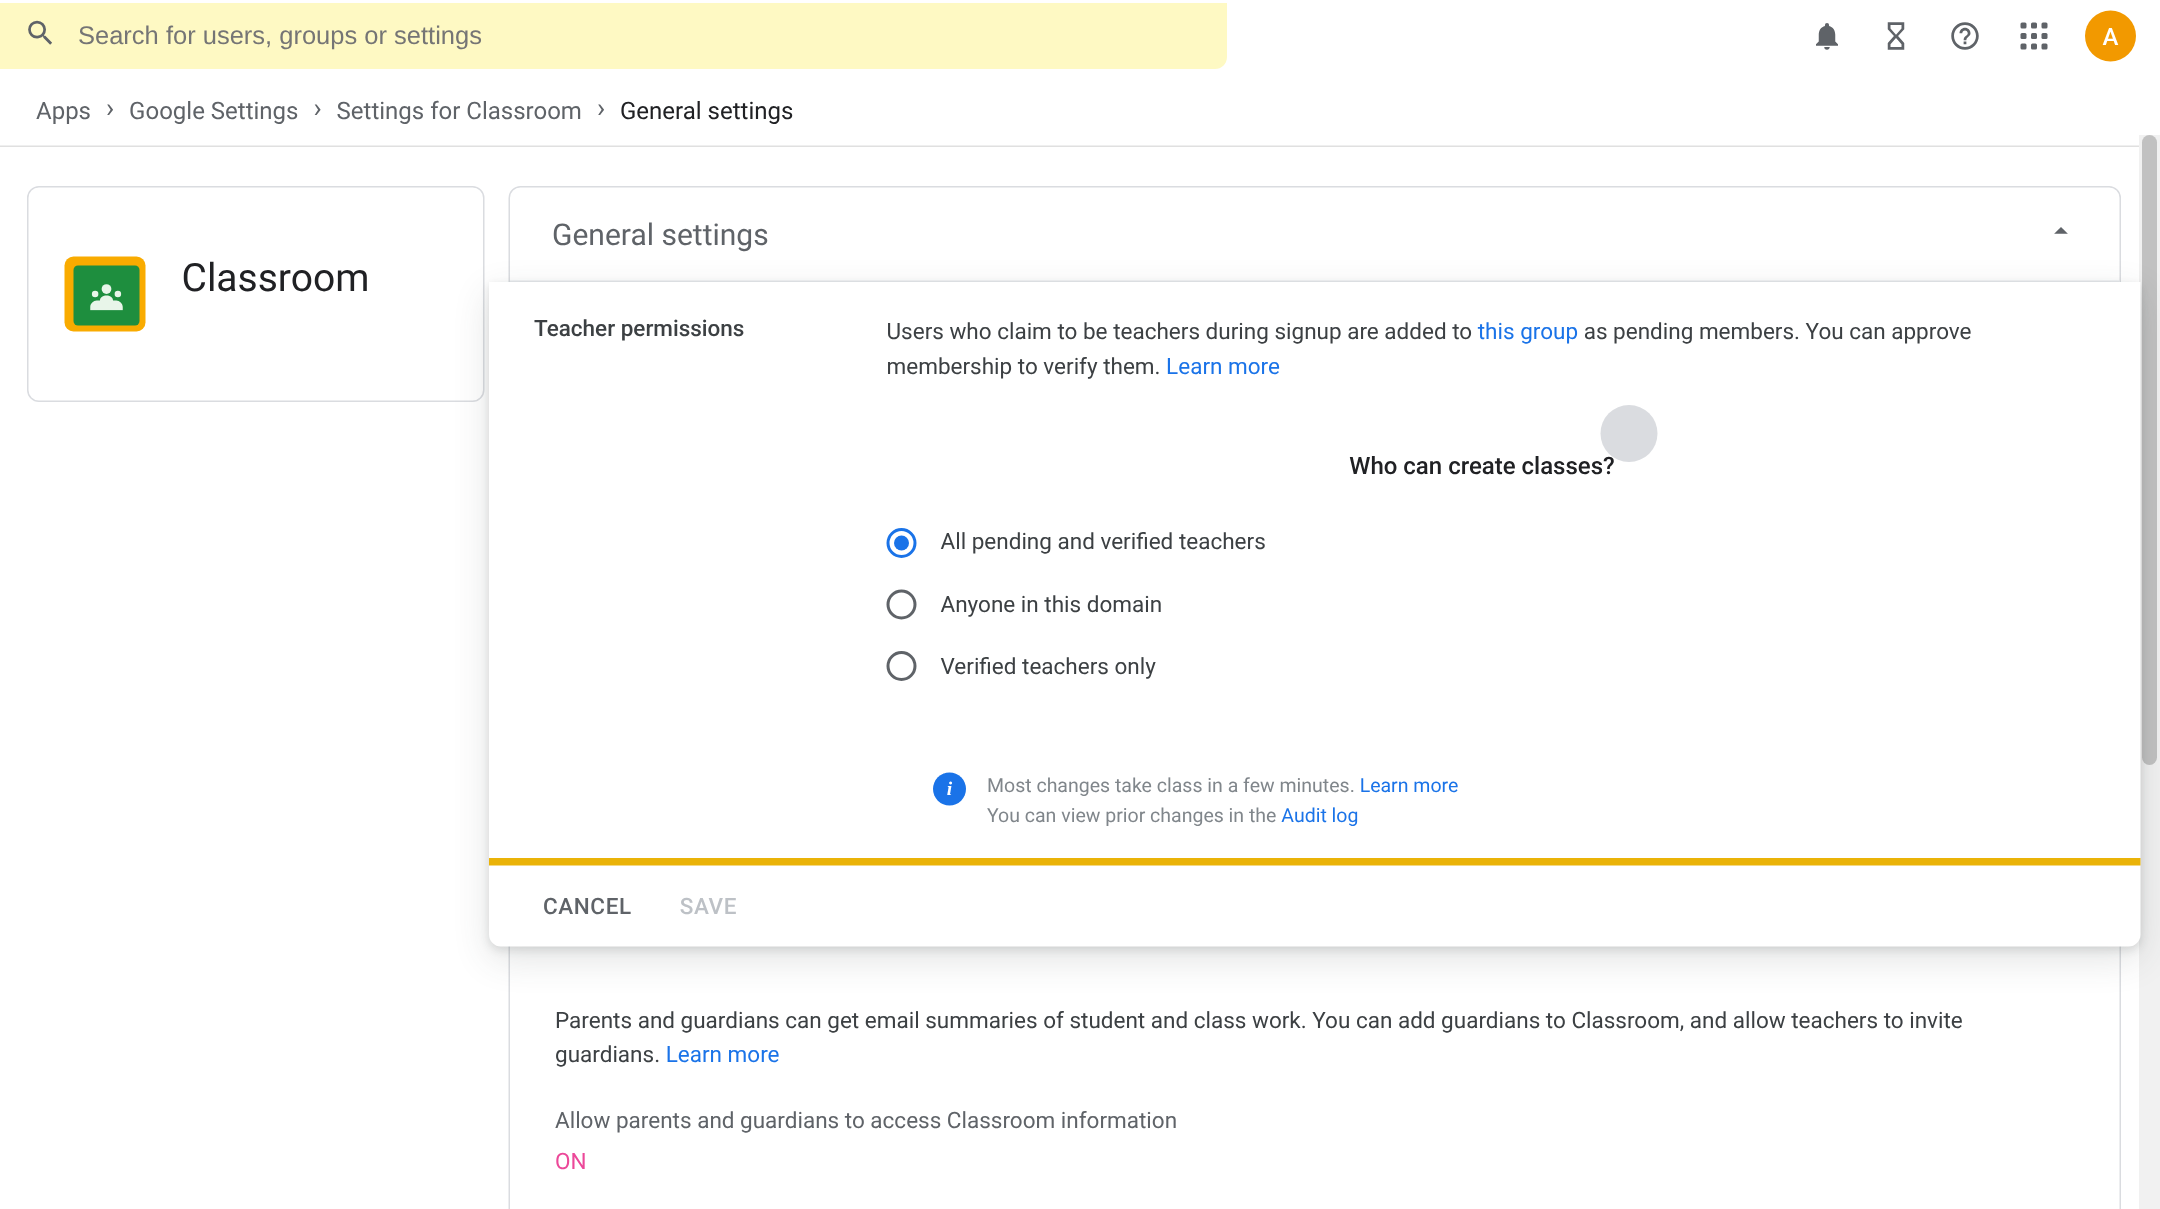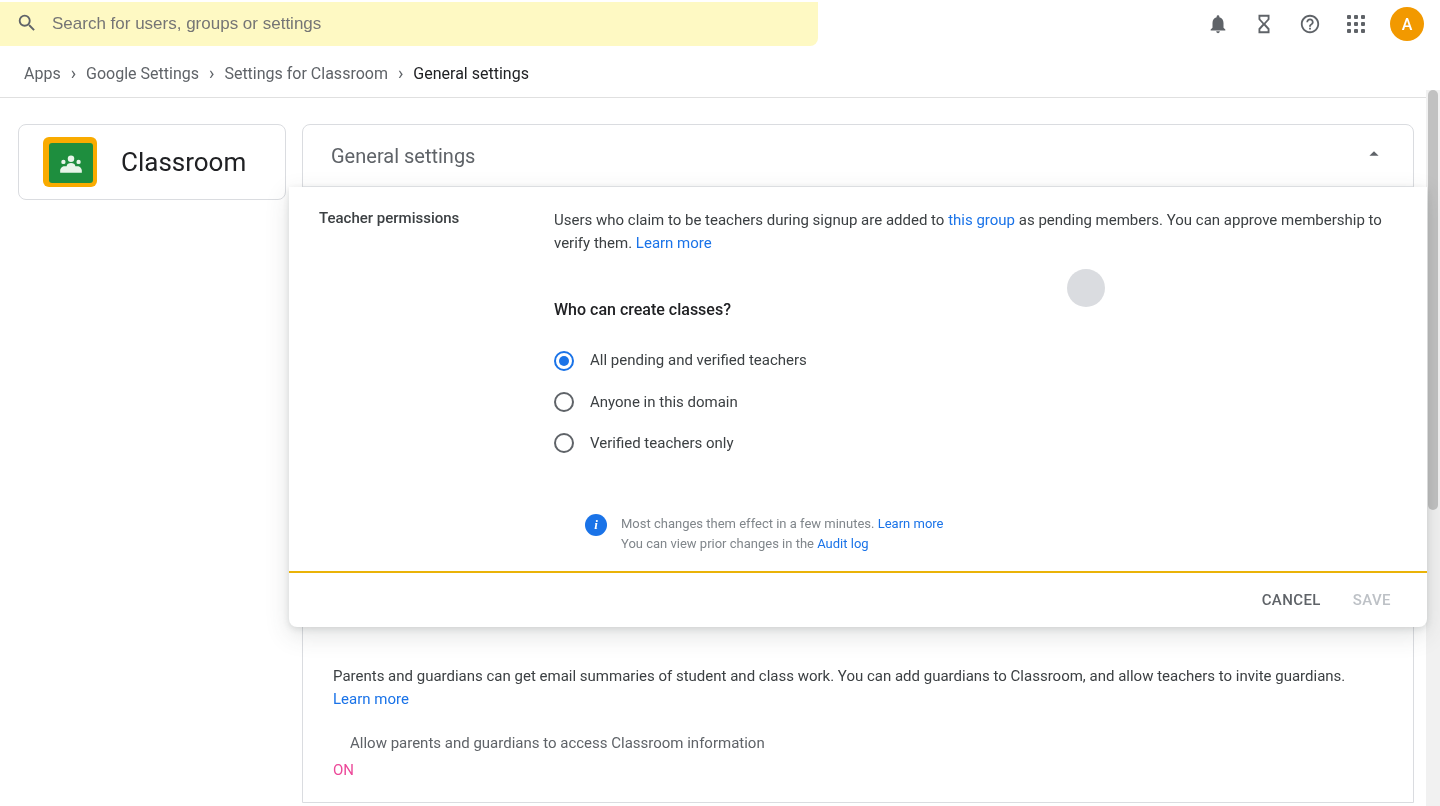--- a/index.html
+++ b/index.html
@@ -75,26 +75,25 @@
   .breadcrumbs .current { color:#202124; }
   
   .content {
     display: flex;
     padding: 26px 26px 0 18px;
     gap: 16px;
     align-items: flex-start;
     background: #fff;
   }
   .sidecard {
-    width: 268px;
+    width: 305px;
     border: 1px solid #dadce0;
     border-radius: 8px;
-    padding: 12px 24px;
-    display: flex;
-    align-items: center;
+    padding: 46px 24px;
+    display: flex;
     gap: 24px;
   }
   .classroom-logo {
     width: 54px; height:50px;
     position: relative;
   }
   .classroom-logo .back {
     position:absolute; inset:0;
     background:#f9ab00;
     border-radius:6px;
@@ -139,21 +138,21 @@
   .section-label {
     width: 235px;
     font-size: 15px;
     font-weight: 500;
     color:#3c4043;
   }
   .section-body { flex:1; font-size:15px; color:#3c4043; line-height:1.55; position:relative;}
   .section-body a, .linklike { color:#1a73e8; text-decoration:none; cursor:pointer;}
   .question {
     font-size: 16px; font-weight:500; color:#202124;
-    margin-top: 42px; margin-bottom: 18px;
+    margin-top: 42px; margin-bottom: 18px; text-align: center;
   }
   .ripple {
     position:absolute; top:60px; right:280px;
     width:38px; height:38px; border-radius:50%;
     background:#dadce0;
   }
   .radio-opt {
     display:flex; align-items:center; gap:16px;
     padding: 9px 0;
     font-size:15px; color:#3c4043;
@@ -176,33 +175,33 @@
     line-height:1.5;
   }
   .info-badge {
     width:22px; height:22px; border-radius:50%;
     background:#1a73e8; color:#fff;
     display:flex; align-items:center; justify-content:center;
     font-family: serif; font-style: italic; font-weight:bold; font-size:13px;
     flex-shrink:0;
   }
   .actionbar {
-    border-top:2px solid #eab308;
-    display:flex; justify-content:flex-end; gap:32px;
+    border-top:5px solid #eab308;
+    display:flex; justify-content:flex-start; gap:32px;
     padding: 18px 36px;
     font-size:15px; font-weight:500; letter-spacing:.4px;
   }
   .btn-cancel { color:#5f6368; cursor:pointer;}
   .btn-save { color:#bdc1c6; cursor:default;}
   .below-section {
     display:flex;
     padding: 38px 42px 20px 30px;
     gap:20px;
   }
-  .below-section .section-body .muted { color:#5f6368; margin-top:20px;margin-left:17px;}
+  .below-section .section-body .muted { color:#5f6368; margin-top:20px;}
   .below-section .section-body .onlabel { color:#ec4899; margin-top:4px;}
   .scroll-track {
     position:fixed; right:0; top:90px; width:14px; bottom:0;
     background:#f1f1f1;
   }
   .scroll-thumb {
     position:absolute; left:2px; right:2px; top:0; height:420px;
     background:#c1c1c1; border-radius:5px;
   }
 </style>
@@ -308,21 +307,21 @@
             <div class="radio-opt">
               <span class="radio"></span>
               <span>Verified teachers only</span>
             </div>
           </div>
         </div>
 
         <div class="info-row">
           <div class="info-badge">i</div>
           <div>
-            <span>Most changes them effect in a few minutes. </span><a class="linklike">Learn more</a><br>
+            <span>Most changes take class in a few minutes. </span><a class="linklike">Learn more</a><br>
             <span>You can view prior changes in the </span><a class="linklike">Audit log</a>
           </div>
         </div>
 
         <div class="actionbar">
           <span class="btn-cancel">CANCEL</span>
           <span class="btn-save">SAVE</span>
         </div>
       </div>
 

